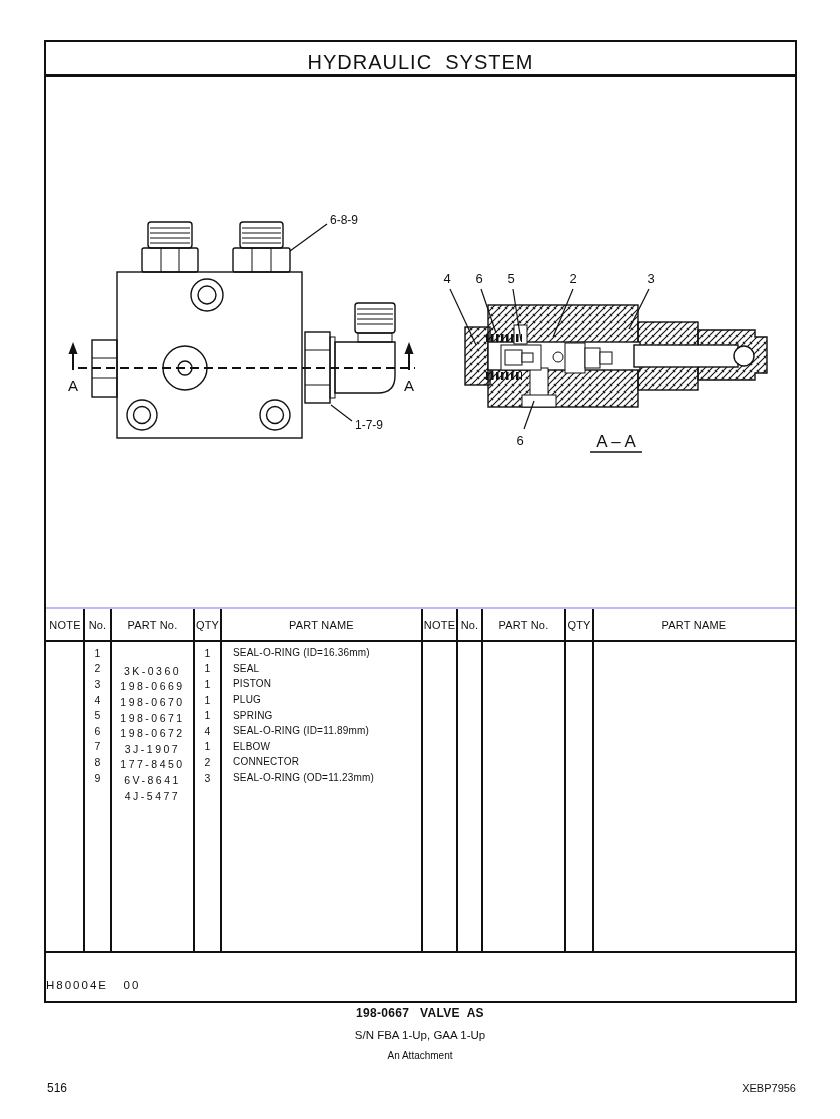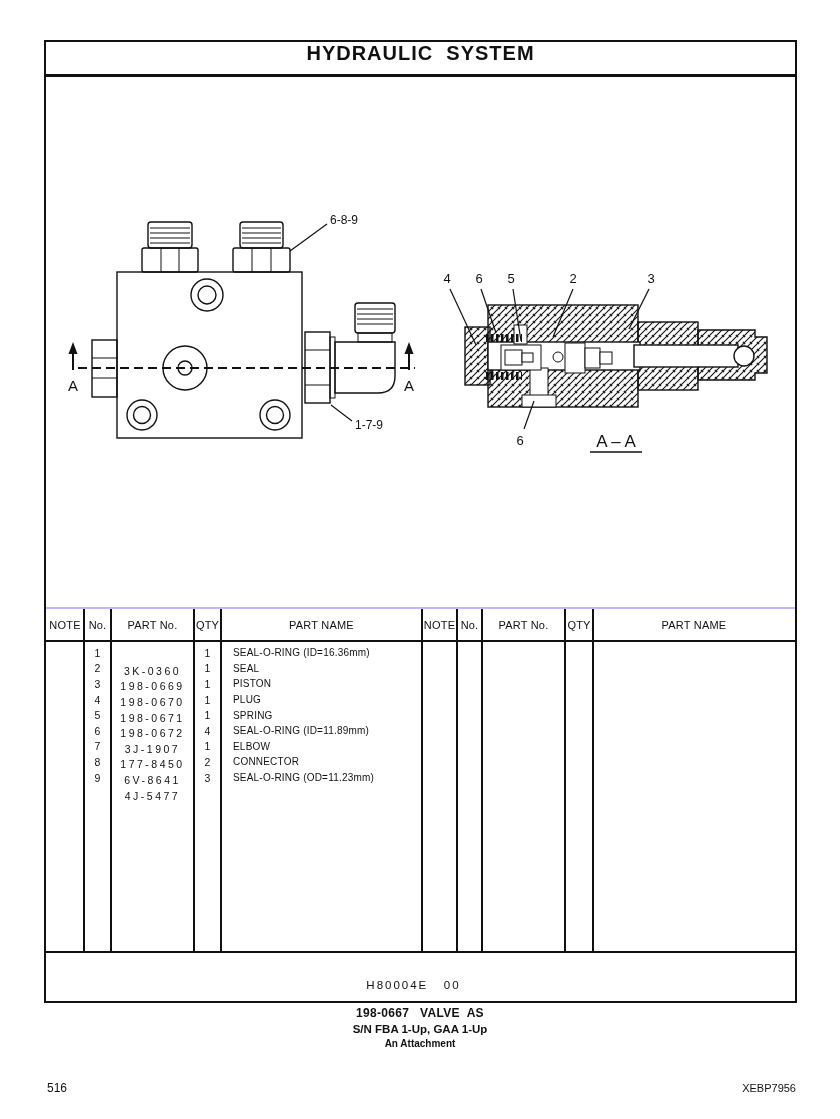--- a/index.html
+++ b/index.html
@@ -5,47 +5,47 @@
   html,body{margin:0;padding:0;}
   body{
     width:840px;height:1119px;position:relative;background:#ffffff;
     font-family:"Liberation Sans", sans-serif;color:#111;
     -webkit-font-smoothing:antialiased;
   }
   .frame{position:absolute;left:44px;top:40px;width:753px;height:963px;
     border:2px solid #111;box-sizing:border-box;background:#fff;}
   .title-bar{position:absolute;left:44px;top:40px;width:753px;height:37px;
     box-sizing:border-box;border:2px solid #111;border-bottom:3px solid #111;
-    display:flex;align-items:flex-start;justify-content:center;
-    font-size:20px;font-weight:bold;letter-spacing:1px;white-space:pre;}
+    display:flex;align-items:flex-end;justify-content:center;
+    font-size:20px;font-weight:normal;letter-spacing:1px;white-space:pre;}
   .drawing{position:absolute;left:44px;top:77px;}
   svg text{font-family:"Liberation Sans", sans-serif;fill:#111;}
 
   .table-wrap{position:absolute;left:46px;top:607px;width:749px;height:346px;
     box-sizing:border-box;border-top:2px solid #c4b5fd;border-bottom:2px solid #111;}
   .vline{position:absolute;top:0;bottom:0;width:2px;background:#111;}
   .thead{position:absolute;left:0;top:0;width:100%;height:33px;
     box-sizing:border-box;border-bottom:2px solid #111;}
   .th{position:absolute;top:0;height:31px;display:flex;align-items:center;
     justify-content:center;font-size:11px;letter-spacing:0.2px;}
   .rows{position:absolute;left:0;top:36px;width:376px;}
   .trow{display:flex;height:15.6px;align-items:center;}
   .c-note{width:38px;}
   .c-no{width:27px;text-align:center;font-size:10.5px;}
   .c-pn{width:83px;text-align:center;font-size:10.5px;letter-spacing:2.5px;margin-top:36px;}
   .c-qty{width:27px;text-align:center;font-size:10.5px;}
   .c-name{width:201px;box-sizing:border-box;padding-left:12px;text-align:left;
     font-size:10px;letter-spacing:0.2px;white-space:nowrap;}
 
   .fig-strip{position:absolute;left:46px;top:953px;width:749px;height:48px;
-    box-sizing:border-box;display:flex;justify-content:center;align-items:flex-end;
+    box-sizing:border-box;display:flex;justify-content:flex-start;align-items:flex-end;
     padding:0 14px 10px 0;font-size:11.5px;letter-spacing:2px;white-space:pre;}
   .caption{position:absolute;left:0;top:1006px;width:840px;text-align:center;}
   .cap-title{font-size:12px;font-weight:bold;letter-spacing:0.3px;white-space:pre;}
-  .cap-line{font-size:11.5px;margin-top:3px;font-weight:bold;}
+  .cap-line{font-size:11.5px;margin-top:9px;}
   .cap-attach{font-size:10px;}
   .pageno{position:absolute;left:47px;top:1081px;font-size:12px;}
   .doccode{position:absolute;right:44px;top:1082px;font-size:11px;}
 </style>
 </head>
 <body>
 
 <div class="frame"></div>
 
 <div class="title-bar">

